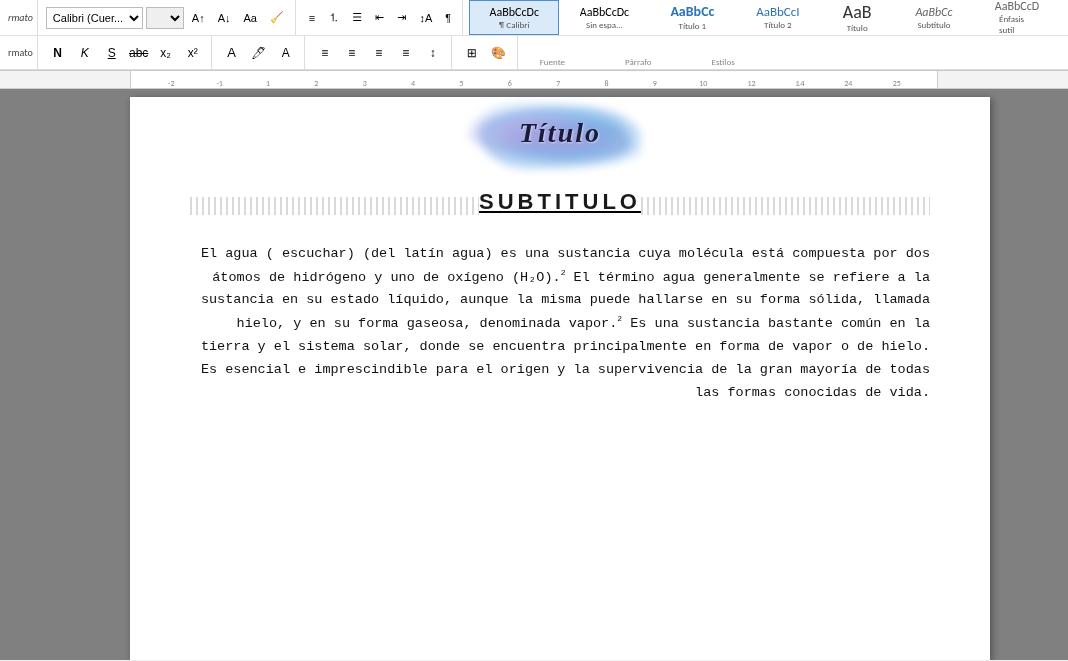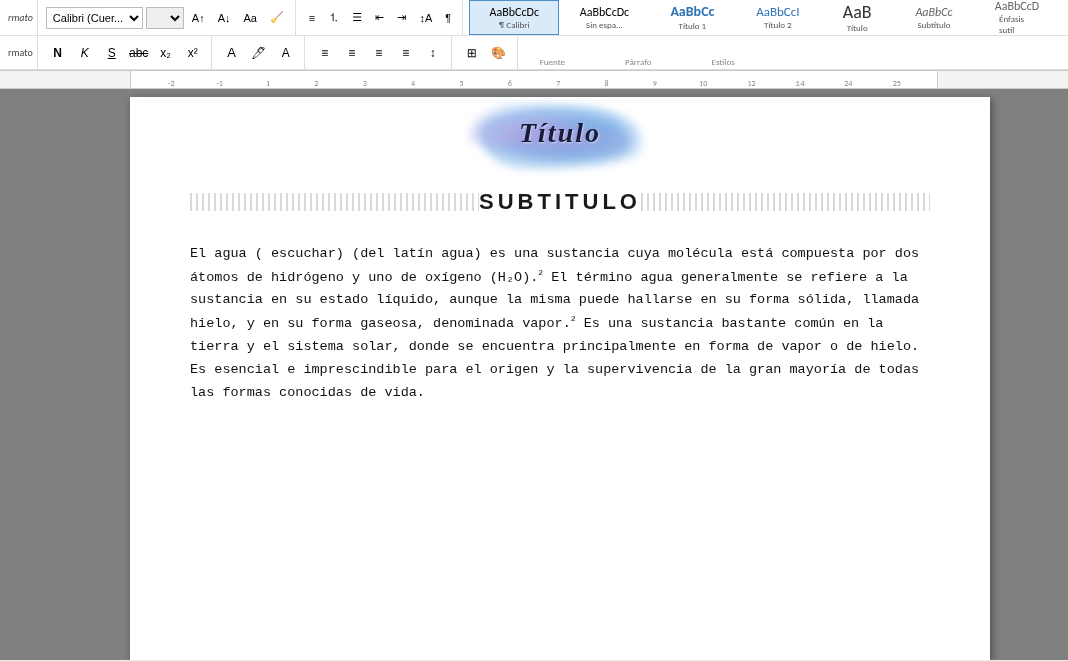--- a/index.html
+++ b/index.html
@@ -277,29 +277,30 @@
       text-transform: uppercase;
     }
 
     
     .body-text {
       margin-top: 28px;
       font-family: 'Courier New', Courier, monospace;
       font-size: 13.5px;
       line-height: 1.7;
       color: #111;
-      text-align: left;
+      text-align: right;
     }
 
     
     .subtitle-wrapper {
       position: relative;
       display: flex;
-      align-items: center;
+      align-items: flex-end;
       margin: 20px 0;
+      text-decoration: underline;
     }
 
     .sub-decor {
       height: 18px;
       flex: 1;
       background: repeating-linear-gradient(
         90deg,
         #a0a0a0 0px, #a0a0a0 2px,
         transparent 2px, transparent 6px
       );

